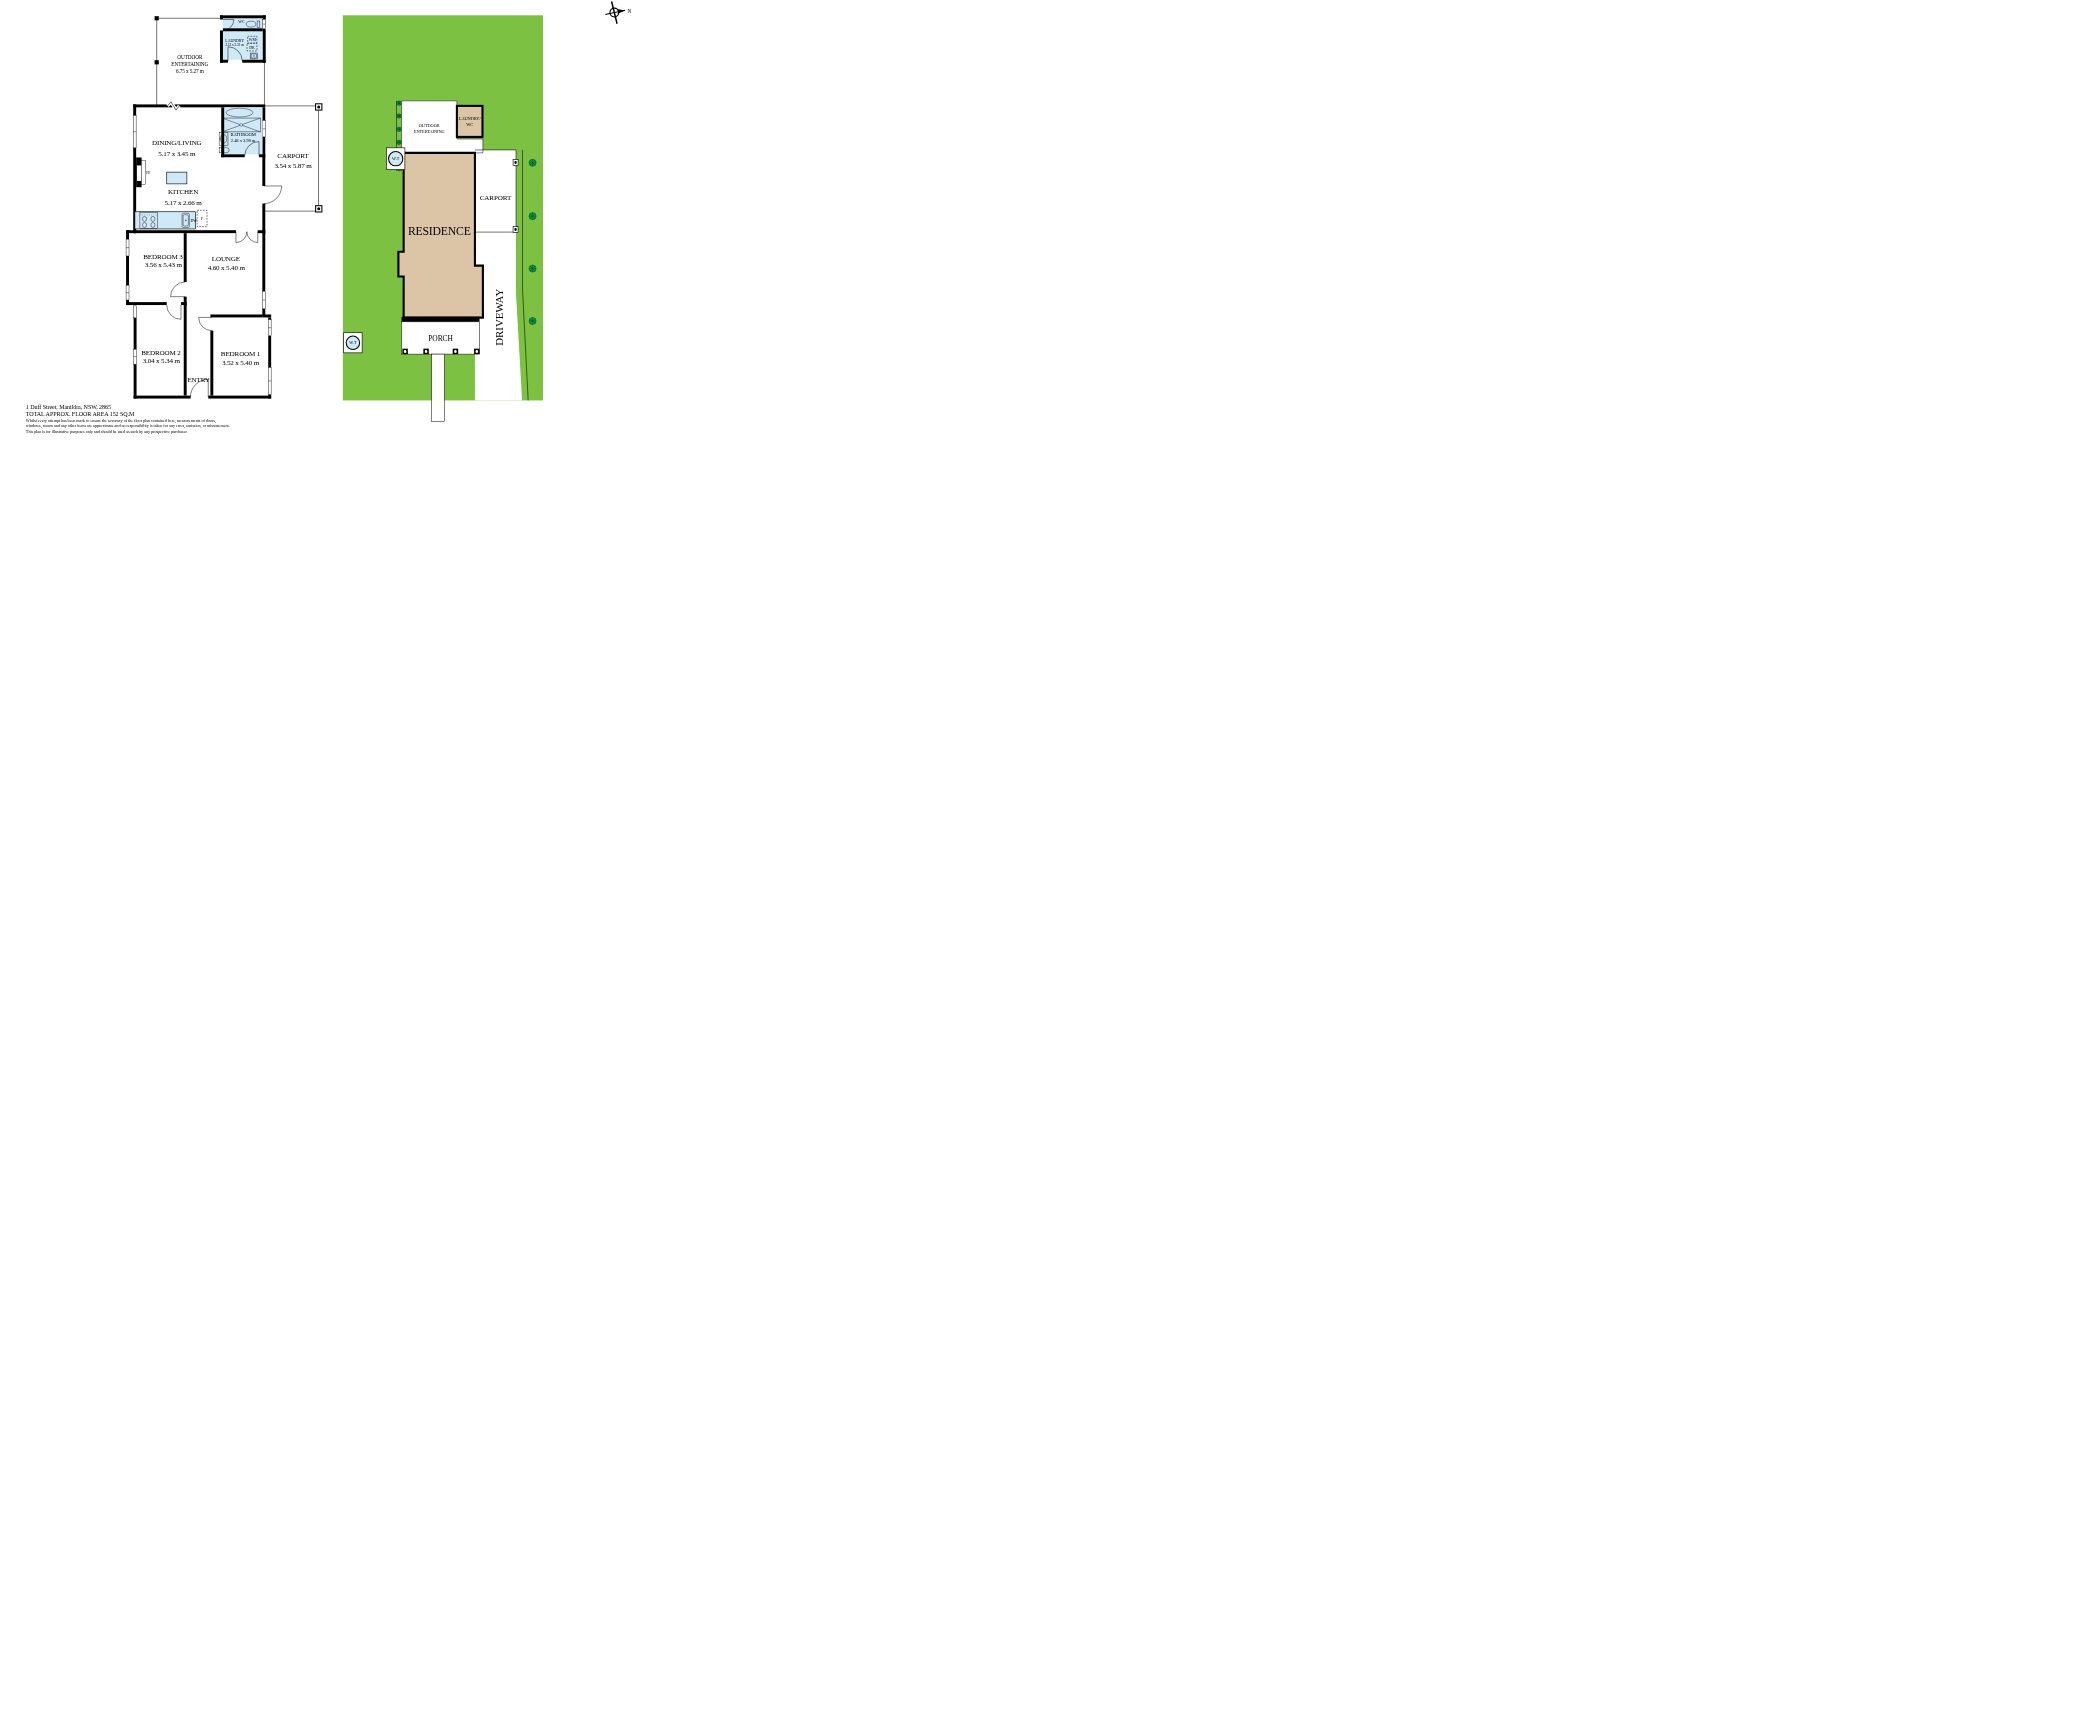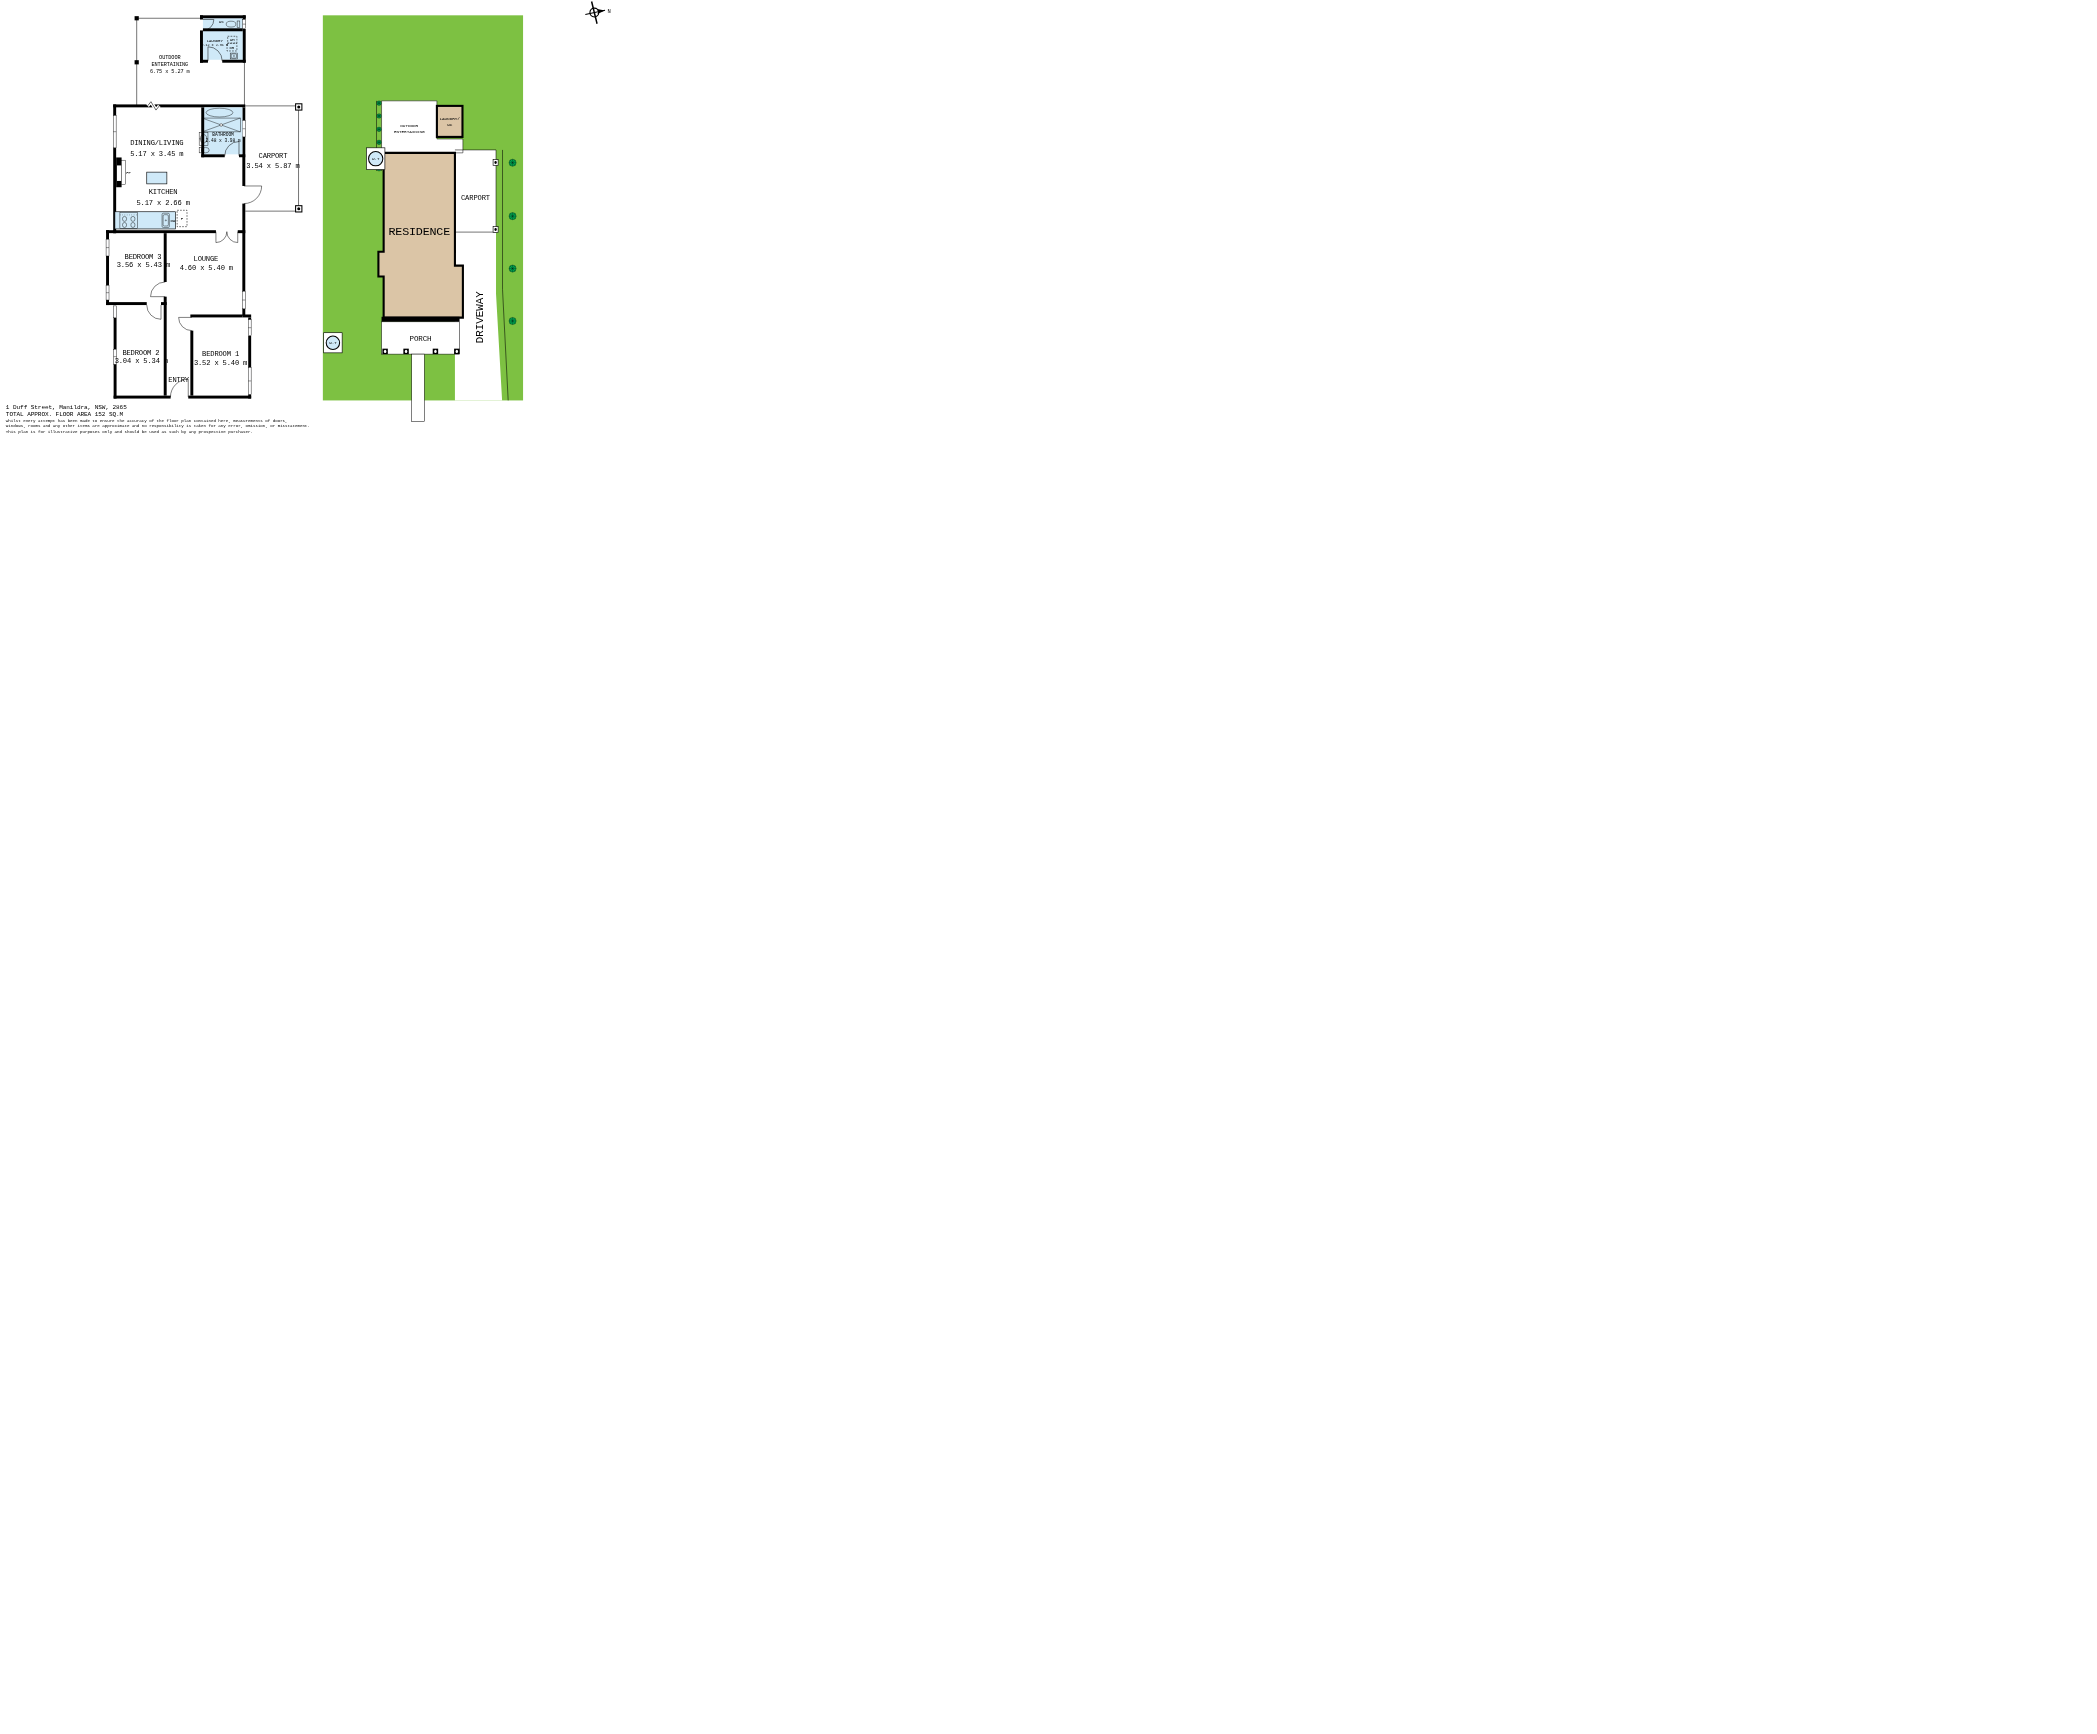--- a/index.html
+++ b/index.html
@@ -1,17 +1,17 @@
 <!DOCTYPE html>
 <html style="font-size:6.7px"><head>
 <meta charset="utf-8">
 <style>
   html,body{margin:0;padding:0;background:#ffffff;}
   #canvas{position:relative;width:613px;height:434px;background:#fff;overflow:hidden;
-          font-family:Liberation Mono, monospace;}
+          font-family:Liberation Serif, serif;margin-left:20px;}
   svg{position:absolute;left:0;top:0;}
   text{fill:#000;}
   .room-label{font-size:17px;letter-spacing:-0.4px;}
   .room-label-sm{font-size:11px;letter-spacing:-0.2px;}
   .outdoor-label{font-size:12.5px;letter-spacing:-0.2px;}
   .tiny-label{font-size:9.5px;letter-spacing:-0.2px;}
   .mini-label{font-size:8.5px;letter-spacing:-0.2px;}
   .site-big{font-size:28px;letter-spacing:-0.5px;}
   .site-mid{font-size:18px;letter-spacing:-0.3px;}
   .site-carport{font-size:17px;letter-spacing:-0.3px;}

